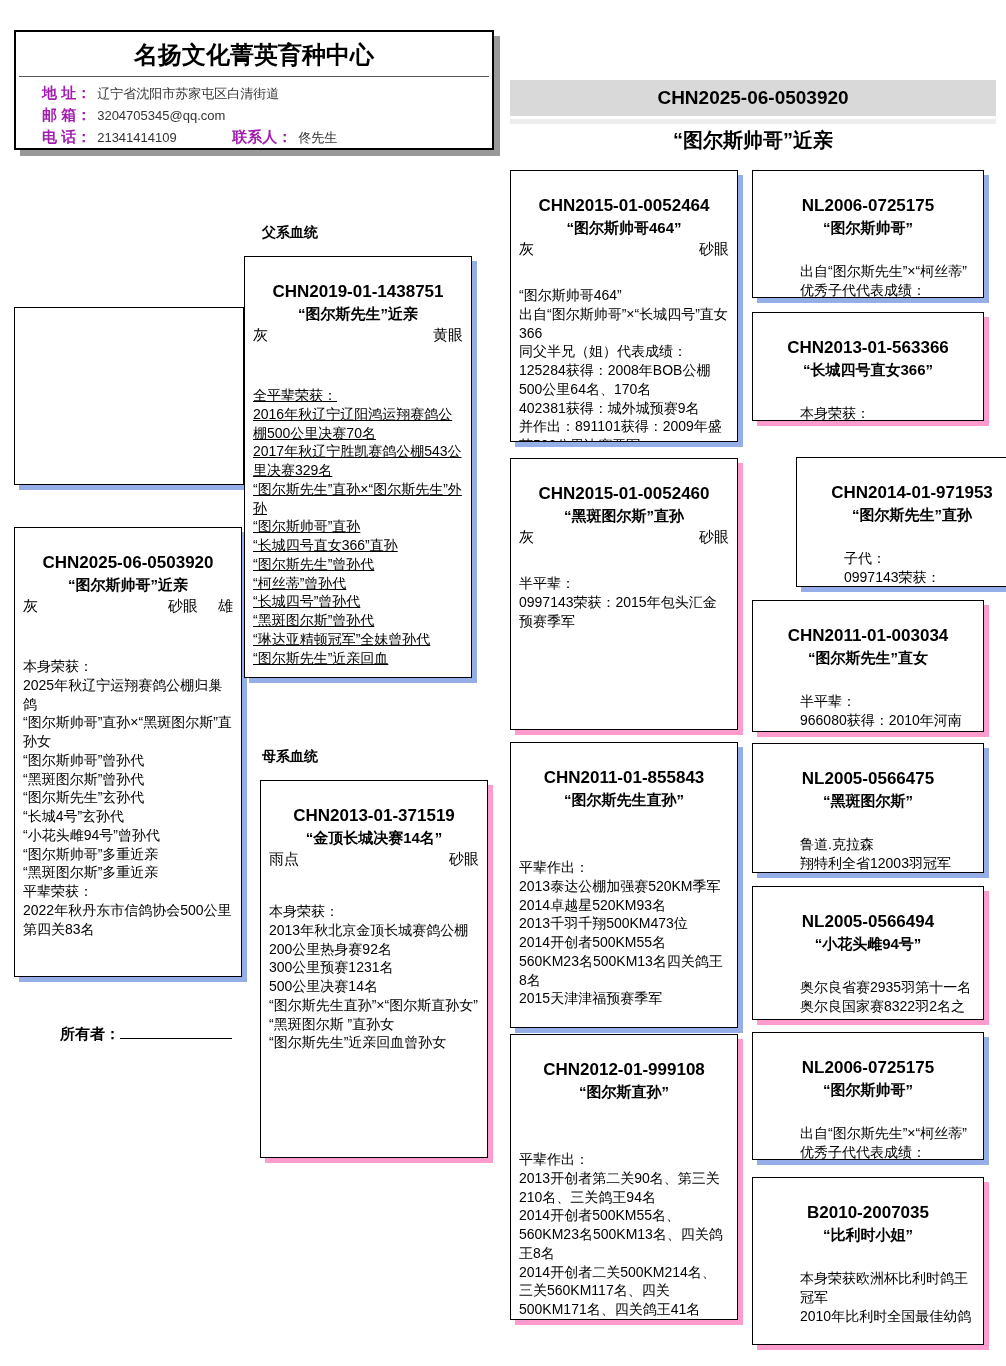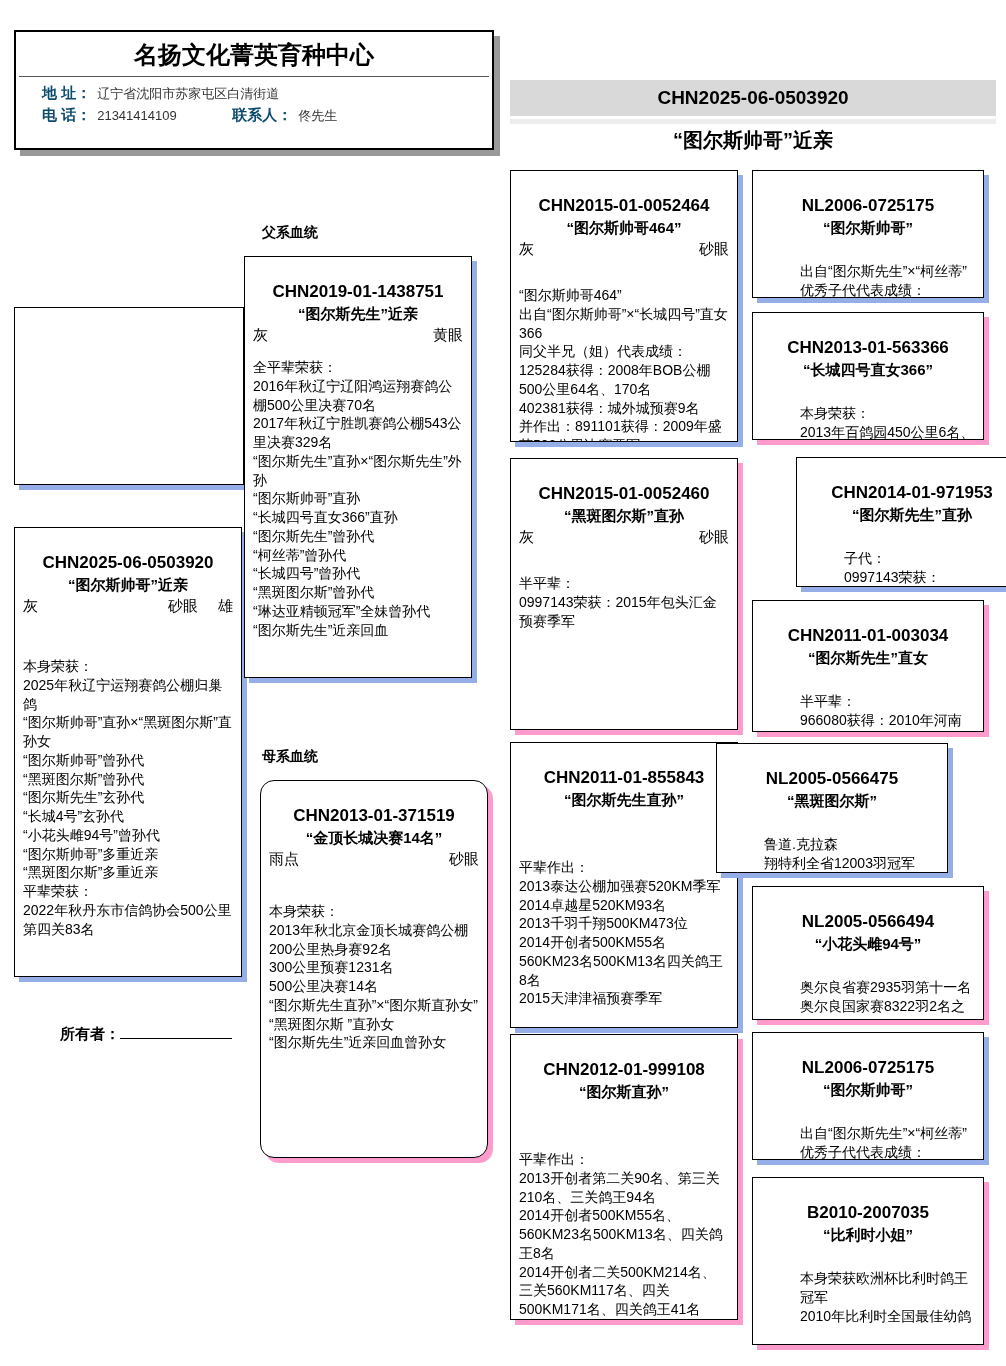--- a/index.html
+++ b/index.html
@@ -12,21 +12,21 @@
   }
   .abs{position:absolute;}
 
   
   .breeder-card{left:14px;top:30px;width:476px;height:116px;border:2px solid #000;
     background:#fff;box-shadow:6px 6px 0 var(--header-shadow);}
   .bc-title{text-align:center;font-weight:bold;font-size:24px;padding:7px 0 5px;}
   .bc-divider{border:none;border-top:1px solid #555;margin:0 3px;}
   .bc-info{padding:5px 0 0 26px;font-size:13px;color:#333;}
   .bc-row{line-height:21px;white-space:nowrap;}
-  .bc-label{font-weight:bold;font-size:15px;color:#0c4a6e;margin-right:6px;}
+  .bc-label{font-weight:bold;font-size:15px;color:#a21caf;margin-right:6px;}
   .bc-contact{margin-left:52px;}
 
   
   .title-bar{left:510px;top:80px;width:486px;height:36px;background:var(--bar-bg);
     text-align:center;font-weight:bold;font-size:19px;line-height:36px;}
   .title-strip{left:510px;top:119px;width:486px;height:5px;background:#ededed;}
   .pedigree-title{left:510px;top:127px;width:486px;text-align:center;font-weight:bold;font-size:20px;}
 
   
   .section-label{font-size:14px;font-weight:bold;}
@@ -45,49 +45,52 @@
   .p-colorline{display:flex;justify-content:space-between;height:22px;font-size:15px;line-height:22px;}
   .p-eye-sex{display:flex;gap:20px;}
   .p-details{white-space:pre-line;line-height:1.34;}
 
   .empty-box{left:14px;top:307px;width:228px;height:176px;border:1px solid #000;
     background:#fff;box-shadow:5px 5px 0 var(--blue);}
 
   .box-subject{left:14px;top:527px;width:228px;height:450px;}
   .box-subject .p-details{margin-top:40px;}
   .box-father{left:244px;top:256px;width:228px;height:422px;}
-  .box-father .p-details{margin-top:12px;}
-  .box-mother{left:260px;top:780px;width:228px;height:378px;border-radius:14px;}
+  .box-father .p-details{margin-top:40px;text-decoration:underline;}
+  .box-mother{left:260px;top:780px;width:228px;height:378px;}
   .box-mother .p-details{margin-top:32px;}
 
   .gp .p-details{margin-top:26px;}
   .gp1{left:510px;top:170px;width:228px;height:272px;}
   .gp2{left:510px;top:458px;width:228px;height:272px;}
   .gp3{left:510px;top:742px;width:228px;height:286px;}
   .gp4{left:510px;top:1034px;width:228px;height:286px;}
 
   .ggp .p-details{margin-top:24px;margin-left:39px;}
   .ggp1{left:752px;top:170px;width:232px;height:128px;}
-  .ggp2{left:752px;top:312px;width:232px;height:128px;}
+  .ggp2{left:752px;top:312px;width:232px;height:109px;}
   .ggp3{left:796px;top:457px;width:232px;height:130px;}
   .ggp4{left:752px;top:600px;width:232px;height:132px;}
-  .ggp5{left:716px;top:743px;width:232px;height:130px;}
+  .ggp5{left:752px;top:743px;width:232px;height:130px;}
   .ggp6{left:752px;top:886px;width:232px;height:134px;}
   .ggp7{left:752px;top:1032px;width:232px;height:128px;}
   .ggp8{left:752px;top:1177px;width:232px;height:168px;}
 </style>
 </head>
 <body>
 
 <div class="abs breeder-card">
   <div class="bc-title">名扬文化菁英育种中心</div>
   <hr class="bc-divider">
   <div class="bc-info">
     <div class="bc-row">
       <span class="bc-label">地 址：</span><span>辽宁省沈阳市苏家屯区白清街道</span>
+    </div>
+    <div class="bc-row">
+      <span class="bc-label">邮 箱：</span><span>3204705345@qq.com</span>
     </div>
     <div class="bc-row">
       <span class="bc-label">电 话：</span><span>21341414109</span>
       <span class="bc-label bc-contact">联系人：</span><span>佟先生</span>
     </div>
   </div>
 </div>
 
 <div class="abs title-bar">CHN2025-06-0503920</div>
 <div class="abs title-strip"></div>

